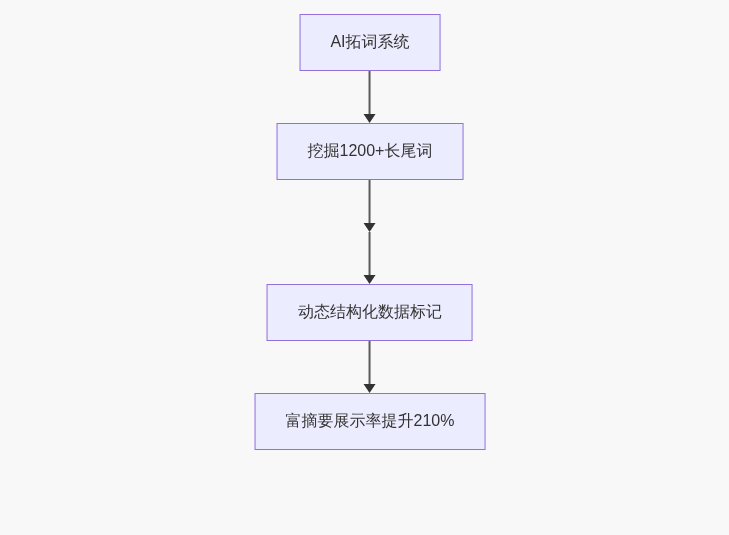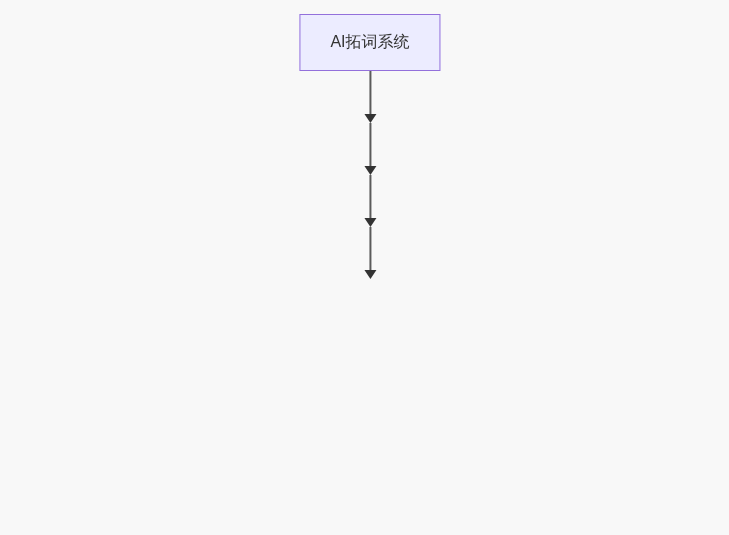--- a/index.html
+++ b/index.html
@@ -72,33 +72,42 @@
 
     <div class="node">
       <span>AI拓词系统</span>
     </div>
 
     <div class="edge">
       <span class="line"></span>
       <span class="head"></span>
     </div>
 
+    <div class="node">
+      <span>挖掘1200+长尾词</span>
+    </div>
 
     <div class="edge">
       <span class="line"></span>
       <span class="head"></span>
     </div>
 
 
     <div class="edge">
       <span class="line"></span>
       <span class="head"></span>
     </div>
 
+    <div class="node">
+      <span>动态结构化数据标记</span>
+    </div>
 
     <div class="edge">
       <span class="line"></span>
       <span class="head"></span>
     </div>
 
+    <div class="node">
+      <span>富摘要展示率提升210%</span>
+    </div>
 
   </div>
 </div>
 
 </body></html>

